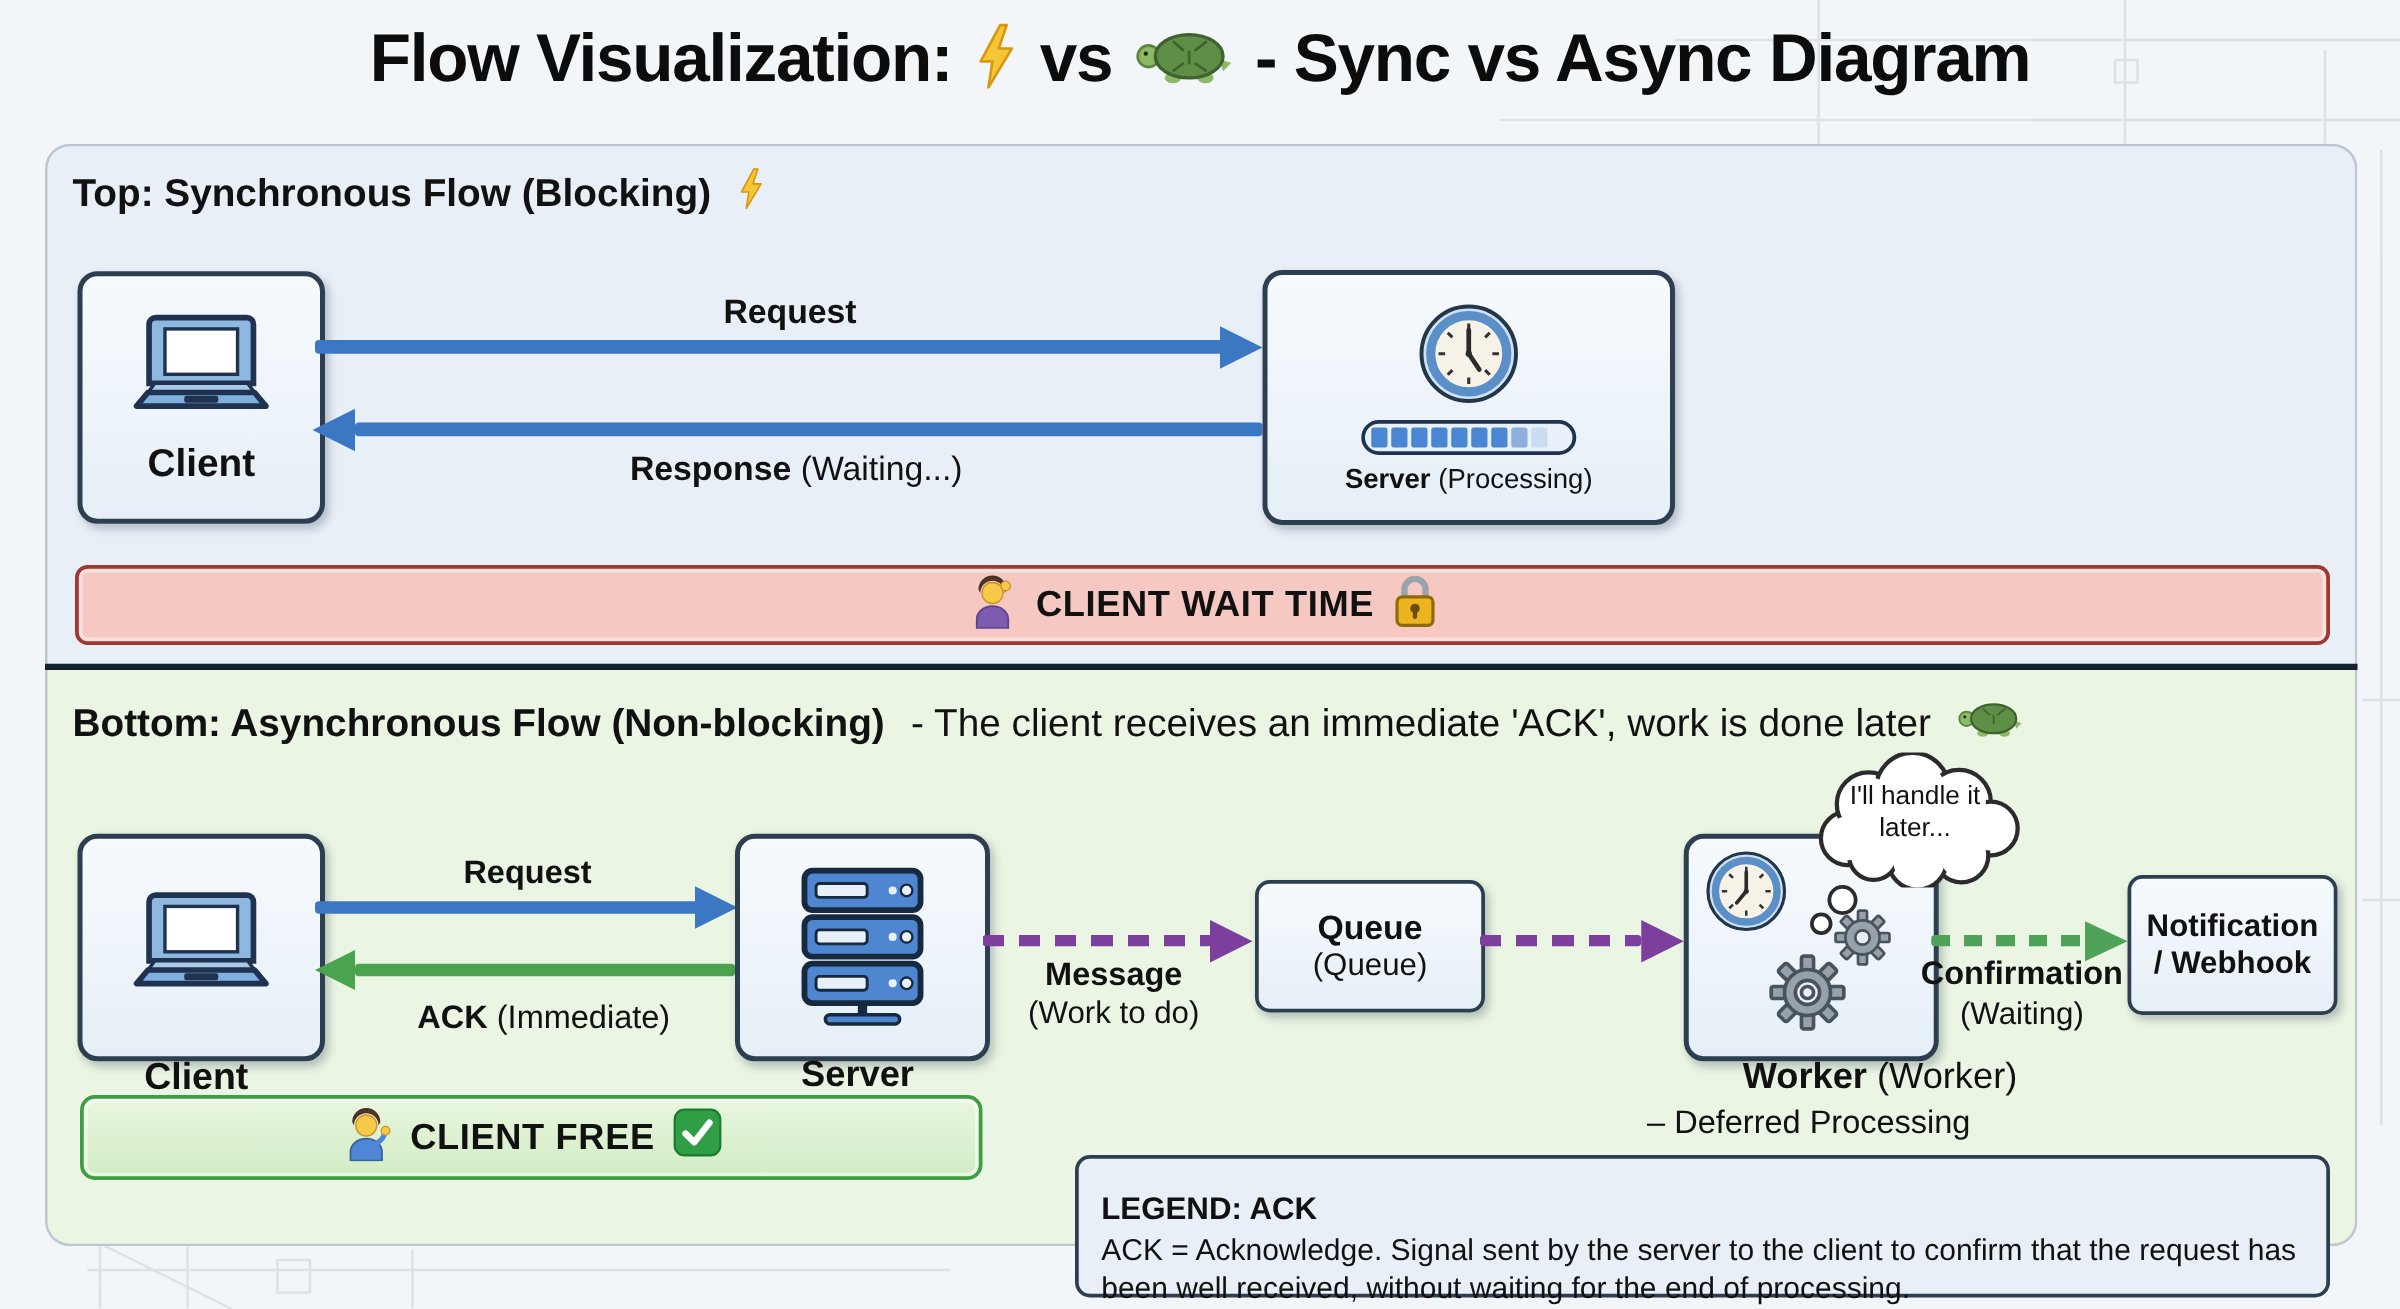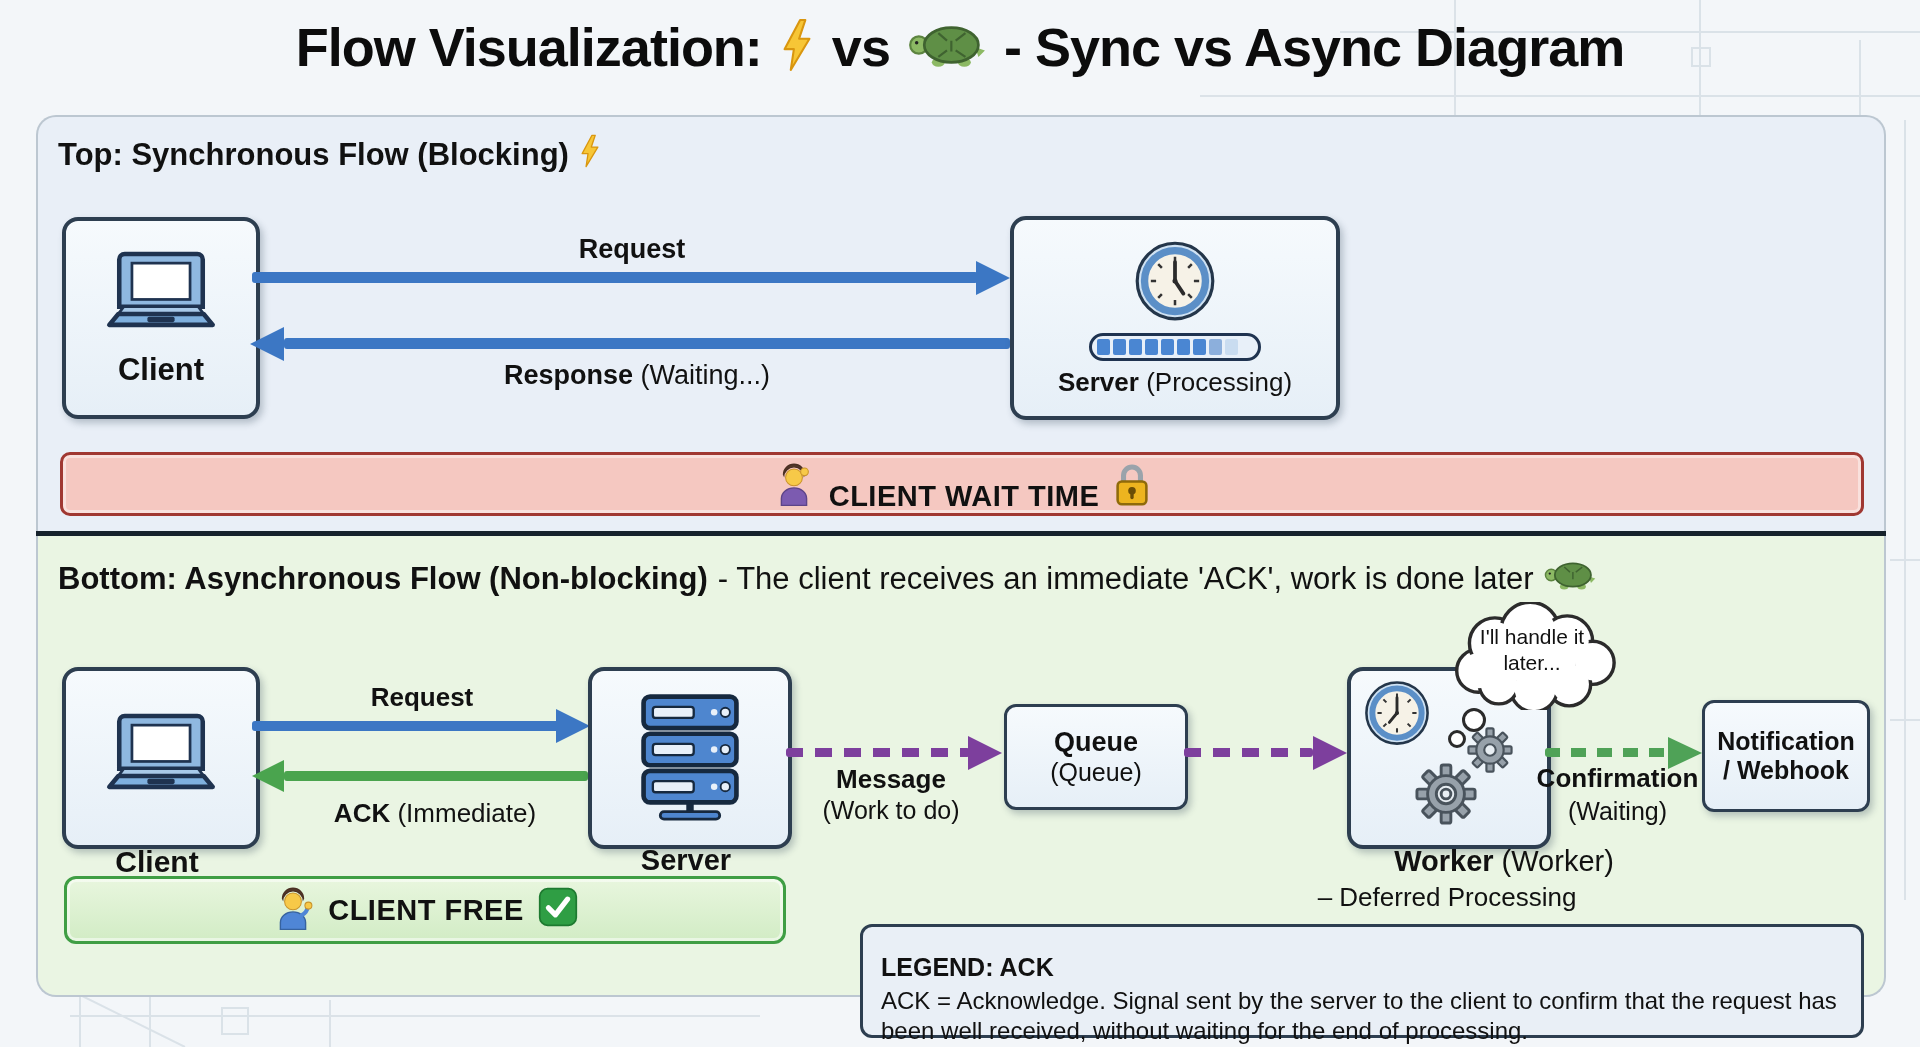--- a/index.html
+++ b/index.html
@@ -9,21 +9,21 @@
   .bgsvg{position:absolute;left:0;top:0;z-index:0;}
   .panel{position:absolute;z-index:1;}
   .panel-sync{left:36px;top:115px;width:1846px;height:418px;background:#e9eff7;
       border:2px solid #bcc7d1;border-bottom:none;border-radius:20px 20px 0 0;}
   .panel-async{left:36px;top:536px;width:1846px;height:459px;background:#eaf5e3;
       border:2px solid #bcc7d1;border-top:none;border-radius:0 0 20px 20px;}
   .divider{left:36px;top:531px;width:1850px;height:5px;background:#16222c;z-index:3;}
   .title-row{left:0;top:10px;width:1920px;height:74px;display:flex;align-items:center;
       justify-content:center;gap:18px;z-index:4;}
   .title-txt{font-size:54px;font-weight:800;letter-spacing:-1px;color:#0c0c0c;}
-  .heading{font-size:31px;z-index:4;display:flex;align-items:center;gap:10px;white-space:nowrap;}
+  .heading{font-size:31px;z-index:4;display:flex;align-items:center;gap:21px;white-space:nowrap;}
   .hb{font-weight:800;}
   .hr{font-weight:400;}
   .node{position:absolute;z-index:4;background:linear-gradient(180deg,#f6fafd 0%,#e6eff7 100%);
       border:4px solid #2d3e50;border-radius:16px;box-shadow:3px 4px 7px rgba(40,60,80,.28);
       display:flex;flex-direction:column;align-items:center;justify-content:center;}
   .small-node{border-width:3.5px;border-radius:12px;}
   .node-label-in{font-size:31px;font-weight:800;}
   .under-label{position:absolute;z-index:4;text-align:center;font-size:30px;font-weight:800;}
   .under-sub{position:absolute;z-index:4;text-align:center;font-size:27px;font-weight:400;}
   .arr-line{position:absolute;z-index:4;border-radius:3px;}
@@ -36,21 +36,21 @@
   .head-l-blue{border-top:17px solid transparent;border-bottom:17px solid transparent;border-right:34px solid #3c77c4;}
   .head-l-green{border-top:16px solid transparent;border-bottom:16px solid transparent;border-right:32px solid #4aa44e;}
   .head-r-purple{border-top:17px solid transparent;border-bottom:17px solid transparent;border-left:34px solid #7d3f9d;}
   .head-r-green{border-top:16px solid transparent;border-bottom:16px solid transparent;border-left:34px solid #4fa257;}
   .arr-label{position:absolute;z-index:5;text-align:center;font-size:27px;}
   .alb{font-weight:800;}
   .alr{font-weight:400;}
   .banner{position:absolute;z-index:4;display:flex;align-items:center;justify-content:center;
       gap:14px;font-weight:800;letter-spacing:.5px;}
   .banner-red{left:60px;top:452px;width:1798px;height:58px;font-size:29px;background:#f5c8c1;
-      border:3px solid #a03832;border-radius:10px;box-shadow:inset 0 0 0 3px rgba(255,255,255,.45);align-items:flex-end;}
+      border:3px solid #a03832;border-radius:10px;box-shadow:inset 0 0 0 3px rgba(255,255,255,.45);}
   .banner-green{left:64px;top:876px;width:716px;height:62px;font-size:29px;
       background:linear-gradient(180deg,#e8f6de,#d2ecc5);border:3px solid #3f9e44;border-radius:12px;
       box-shadow:inset 0 0 0 3px rgba(255,255,255,.5);}
   .legend{left:860px;top:924px;width:1004px;height:114px;background:#e9eff6;border:3.5px solid #2d3e50;
       border-radius:12px;z-index:6;padding:26px 18px;box-sizing:border-box;}
   .legend-title{font-size:25px;font-weight:800;margin-bottom:4px;}
   .legend-body{font-size:24px;font-weight:400;line-height:1.25;}
   .progress{width:172px;height:28px;border:3px solid #1f3350;border-radius:14px;background:#e8f0f9;
       display:flex;align-items:center;gap:3px;padding:0 5px;box-sizing:border-box;margin-top:4px;}
   .seg{width:13px;height:16px;border-radius:2px;background:#4a86d2;}
@@ -157,21 +157,21 @@
     <div class="seg"></div>
       <div class="seg"></div>
       <div class="seg"></div>
       <div class="seg"></div>
       <div class="seg"></div>
       <div class="seg"></div>
       <div class="seg"></div>
       <div class="seg m"></div>
       <div class="seg l"></div>
   </div>
-  <div style="font-size:26px;margin-top:4px;">
+  <div style="font-size:22px;margin-top:4px;">
     <span class="alb">Server</span>
     <span class="alr">(Processing)</span>
   </div>
 </div>
 
 <div class="banner banner-red">
   <span>
     <svg width="42" height="46" viewBox="0 0 60 64">
         <path d="M14 20 a16 16 0 0 1 32 0 l-2 4 a14 14 0 0 0 -28 0 z" fill="#4a2f23"></path>
         <circle cx="30" cy="24" r="12" fill="#f7c948" stroke="#c9932a" stroke-width="1.5"></circle>

